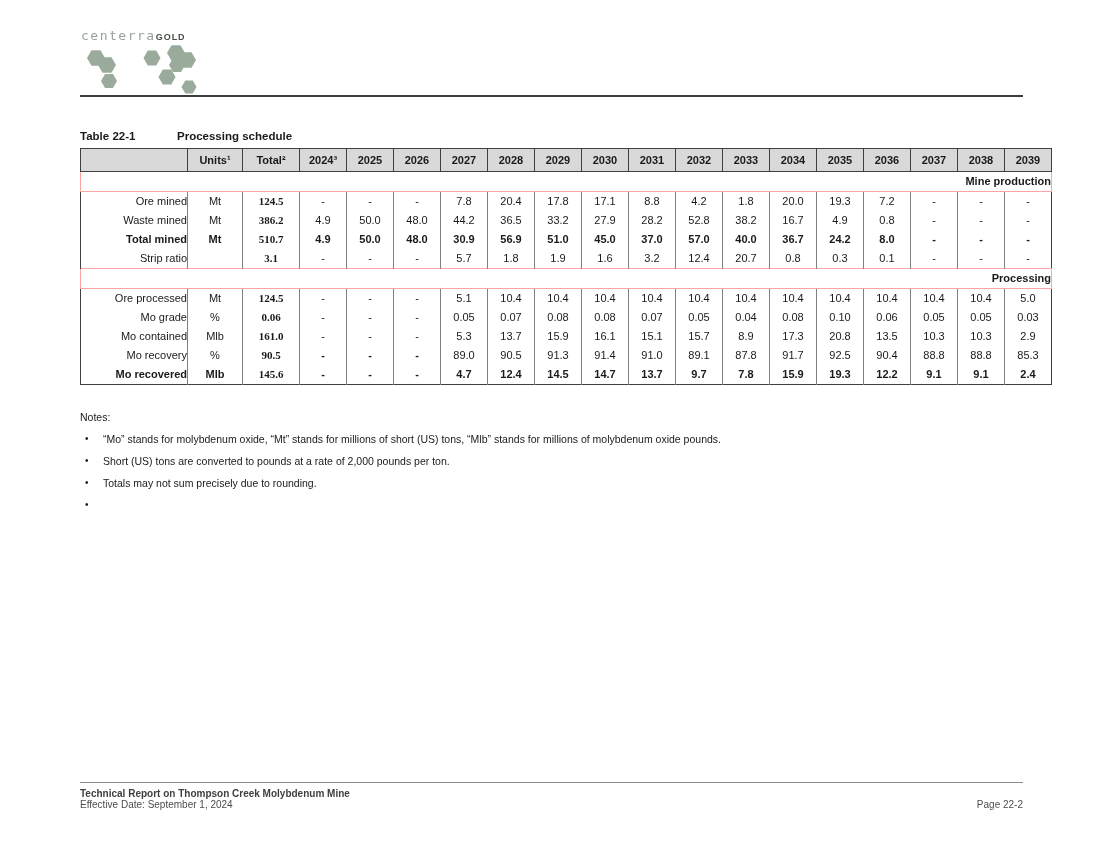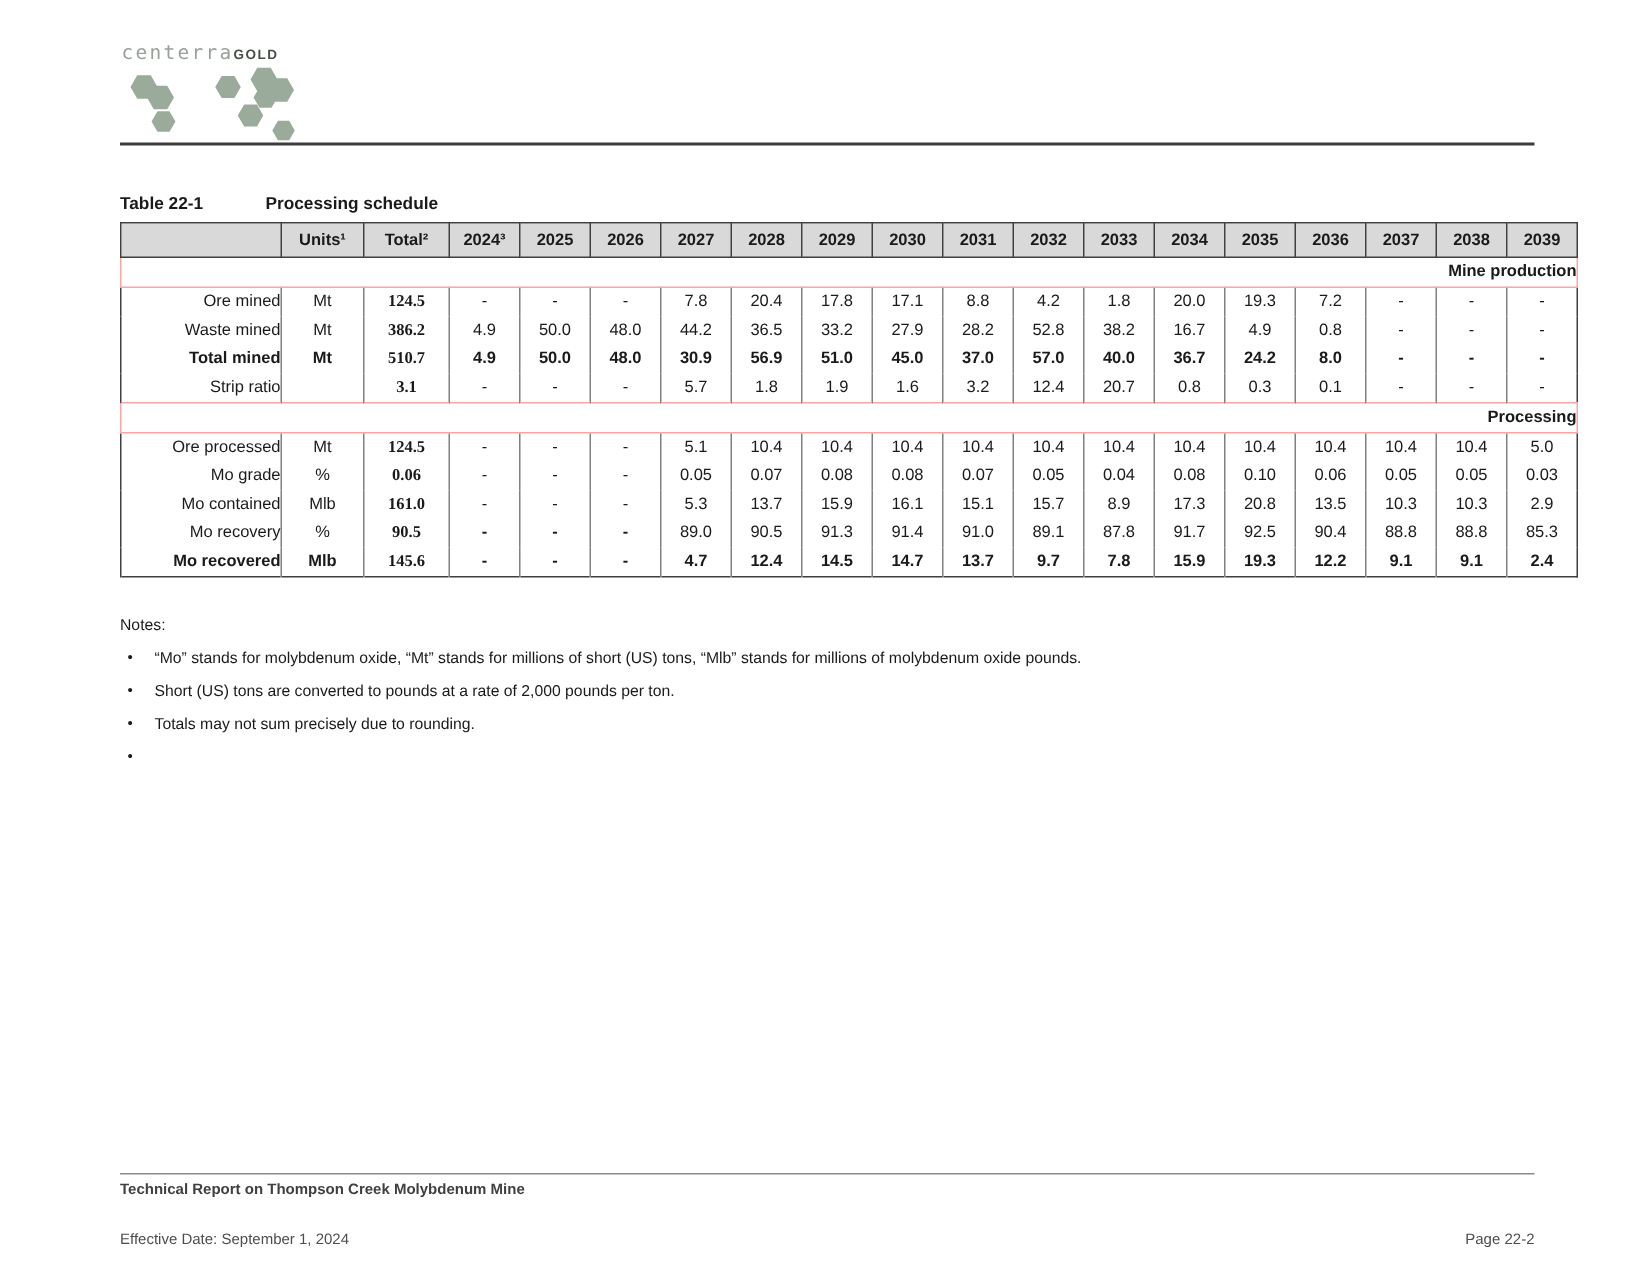--- a/index.html
+++ b/index.html
@@ -52,21 +52,21 @@
   #notes-list li { display: flex; margin-top: 10px; line-height: 12px; padding-left: 5px; }
   .bullet { width: 18px; flex: 0 0 18px; font-size: 10px; }
 
   
   .footer {
     position: absolute; left: 80px; top: 782px; width: 943px;
     border-top: 1px solid #8c8c8c; padding-top: 5px; font-size: 10px;
   }
   .footer-flex { display: flex; justify-content: space-between; align-items: flex-end; }
   .footer-line1 { font-weight: bold; color: #404040; }
-  .footer-line2 { margin-top: 22px; color: #4d4d4d; }
+  .footer-line2 { margin-top: 0; color: #4d4d4d; }
   .footer-page { color: #4d4d4d; padding-left: 18px; }
 </style>
 </head>
 <body>
 
 <div class="content">
 
   <div class="logo-band">
     <div class="logo-text">
       <span class="brand">centerra</span><span class="brand-suffix">GOLD</span>

